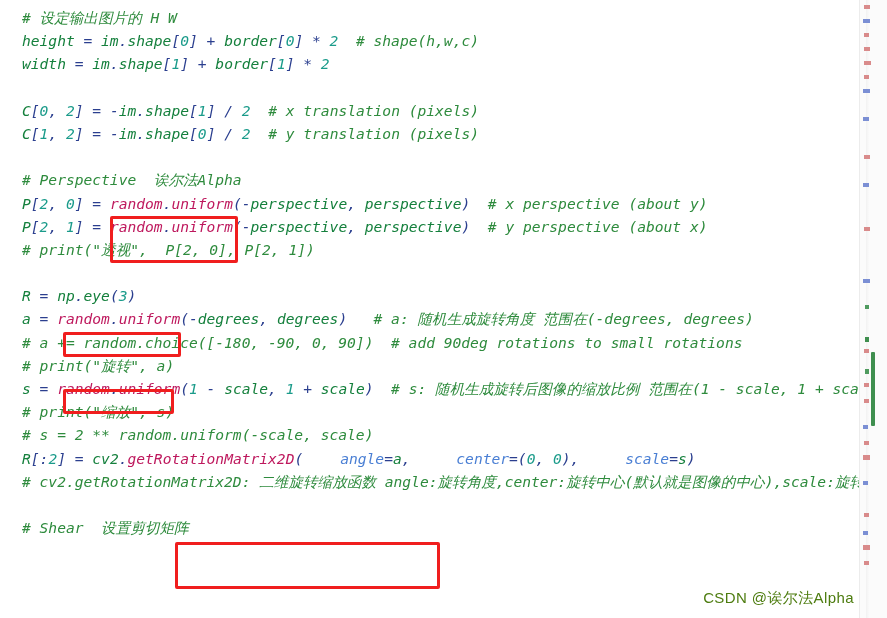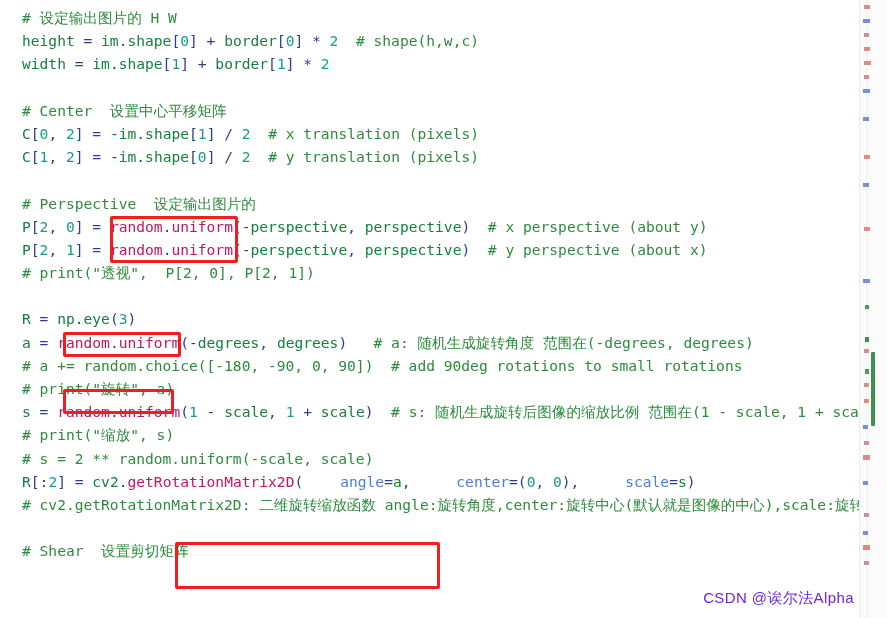--- a/index.html
+++ b/index.html
@@ -38,20 +38,21 @@
   .code-line {
     position: relative;
     height: 23.2px;
     line-height: 23.2px;
     white-space: pre;
     font-family: "DejaVu Sans Mono", "Liberation Mono", monospace;
     font-size: 14.6px;
     letter-spacing: 0px;
     padding-left: 22px;
     color: #2b2b2b;
+    font-style: italic;
   }
 
   
   .t-comment  { color: #2e8b3d; }
   .t-var      { color: #15803d; }
   .t-num      { color: #1a9b8a; }
   .t-fn       { color: #be185d; }
   .t-kwarg    { color: #4a7fd4; margin-left: 37px; }
   .t-op       { color: #2b3f8f; }
   .t-punc     { color: #2b3f8f; }
@@ -119,51 +120,50 @@
     border-radius: 1px;
   }
 
   
   #watermark {
     position: absolute;
     right: 33px;
     bottom: 10px;
     font-family: "Liberation Sans", sans-serif;
     font-size: 15px;
-    color: #6d28d9;
+    color: #4d7c0f;
     letter-spacing: 0.4px;
     user-select: none;
     white-space: nowrap;
   }
 </style>
 </head>
 <body>
 
 <div id="editor-root">
 
   <div id="code-area">
 
     <div class="code-line"><span class="t-comment"># 设定输出图片的 H W</span></div>
 
     <div class="code-line"><span class="t-var">height</span><span class="t-op"> = </span><span class="t-var">im</span><span class="t-punc">.</span><span class="t-var">shape</span><span class="t-punc">[</span><span class="t-num">0</span><span class="t-punc">]</span><span class="t-op"> + </span><span class="t-var">border</span><span class="t-punc">[</span><span class="t-num">0</span><span class="t-punc">]</span><span class="t-op"> * </span><span class="t-num">2</span><span class="t-comment">  # shape(h,w,c)</span></div>
 
     <div class="code-line"><span class="t-var">width</span><span class="t-op"> = </span><span class="t-var">im</span><span class="t-punc">.</span><span class="t-var">shape</span><span class="t-punc">[</span><span class="t-num">1</span><span class="t-punc">]</span><span class="t-op"> + </span><span class="t-var">border</span><span class="t-punc">[</span><span class="t-num">1</span><span class="t-punc">]</span><span class="t-op"> * </span><span class="t-num">2</span></div>
 
     <div class="code-line">&nbsp;</div>
 
-    <div class="code-line"><span class="t-comment"># Center  设置中心平移矩阵</span></div>
 
 
     <div class="code-line"><span class="t-var">C</span><span class="t-punc">[</span><span class="t-num">0</span><span class="t-punc">, </span><span class="t-num">2</span><span class="t-punc">]</span><span class="t-op"> = -</span><span class="t-var">im</span><span class="t-punc">.</span><span class="t-var">shape</span><span class="t-punc">[</span><span class="t-num">1</span><span class="t-punc">]</span><span class="t-op"> / </span><span class="t-num">2</span><span class="t-comment">  # x translation (pixels)</span></div>
 
     <div class="code-line"><span class="t-var">C</span><span class="t-punc">[</span><span class="t-num">1</span><span class="t-punc">, </span><span class="t-num">2</span><span class="t-punc">]</span><span class="t-op"> = -</span><span class="t-var">im</span><span class="t-punc">.</span><span class="t-var">shape</span><span class="t-punc">[</span><span class="t-num">0</span><span class="t-punc">]</span><span class="t-op"> / </span><span class="t-num">2</span><span class="t-comment">  # y translation (pixels)</span></div>
 
     <div class="code-line">&nbsp;</div>
 
-    <div class="code-line"><span class="t-comment"># Perspective  设定输出图片的</span></div>
+    <div class="code-line"><span class="t-comment"># Perspective  诶尔法Alpha</span></div>
 
 
     <div class="code-line"><span class="t-var">P</span><span class="t-punc">[</span><span class="t-num">2</span><span class="t-punc">, </span><span class="t-num">0</span><span class="t-punc">]</span><span class="t-op"> = </span><span class="t-fn">random</span><span class="t-punc">.</span><span class="t-fn">uniform</span><span class="t-punc">(</span><span class="t-op">-</span><span class="t-var">perspective</span><span class="t-punc">, </span><span class="t-var">perspective</span><span class="t-punc">)</span><span class="t-comment">  # x perspective (about y)</span></div>
 
     <div class="code-line"><span class="t-var">P</span><span class="t-punc">[</span><span class="t-num">2</span><span class="t-punc">, </span><span class="t-num">1</span><span class="t-punc">]</span><span class="t-op"> = </span><span class="t-fn">random</span><span class="t-punc">.</span><span class="t-fn">uniform</span><span class="t-punc">(</span><span class="t-op">-</span><span class="t-var">perspective</span><span class="t-punc">, </span><span class="t-var">perspective</span><span class="t-punc">)</span><span class="t-comment">  # y perspective (about x)</span></div>
 
     <div class="code-line"><span class="t-comment"># print("透视",  P[2, 0], P[2, 1])</span></div>
 
     <div class="code-line">&nbsp;</div>
 

